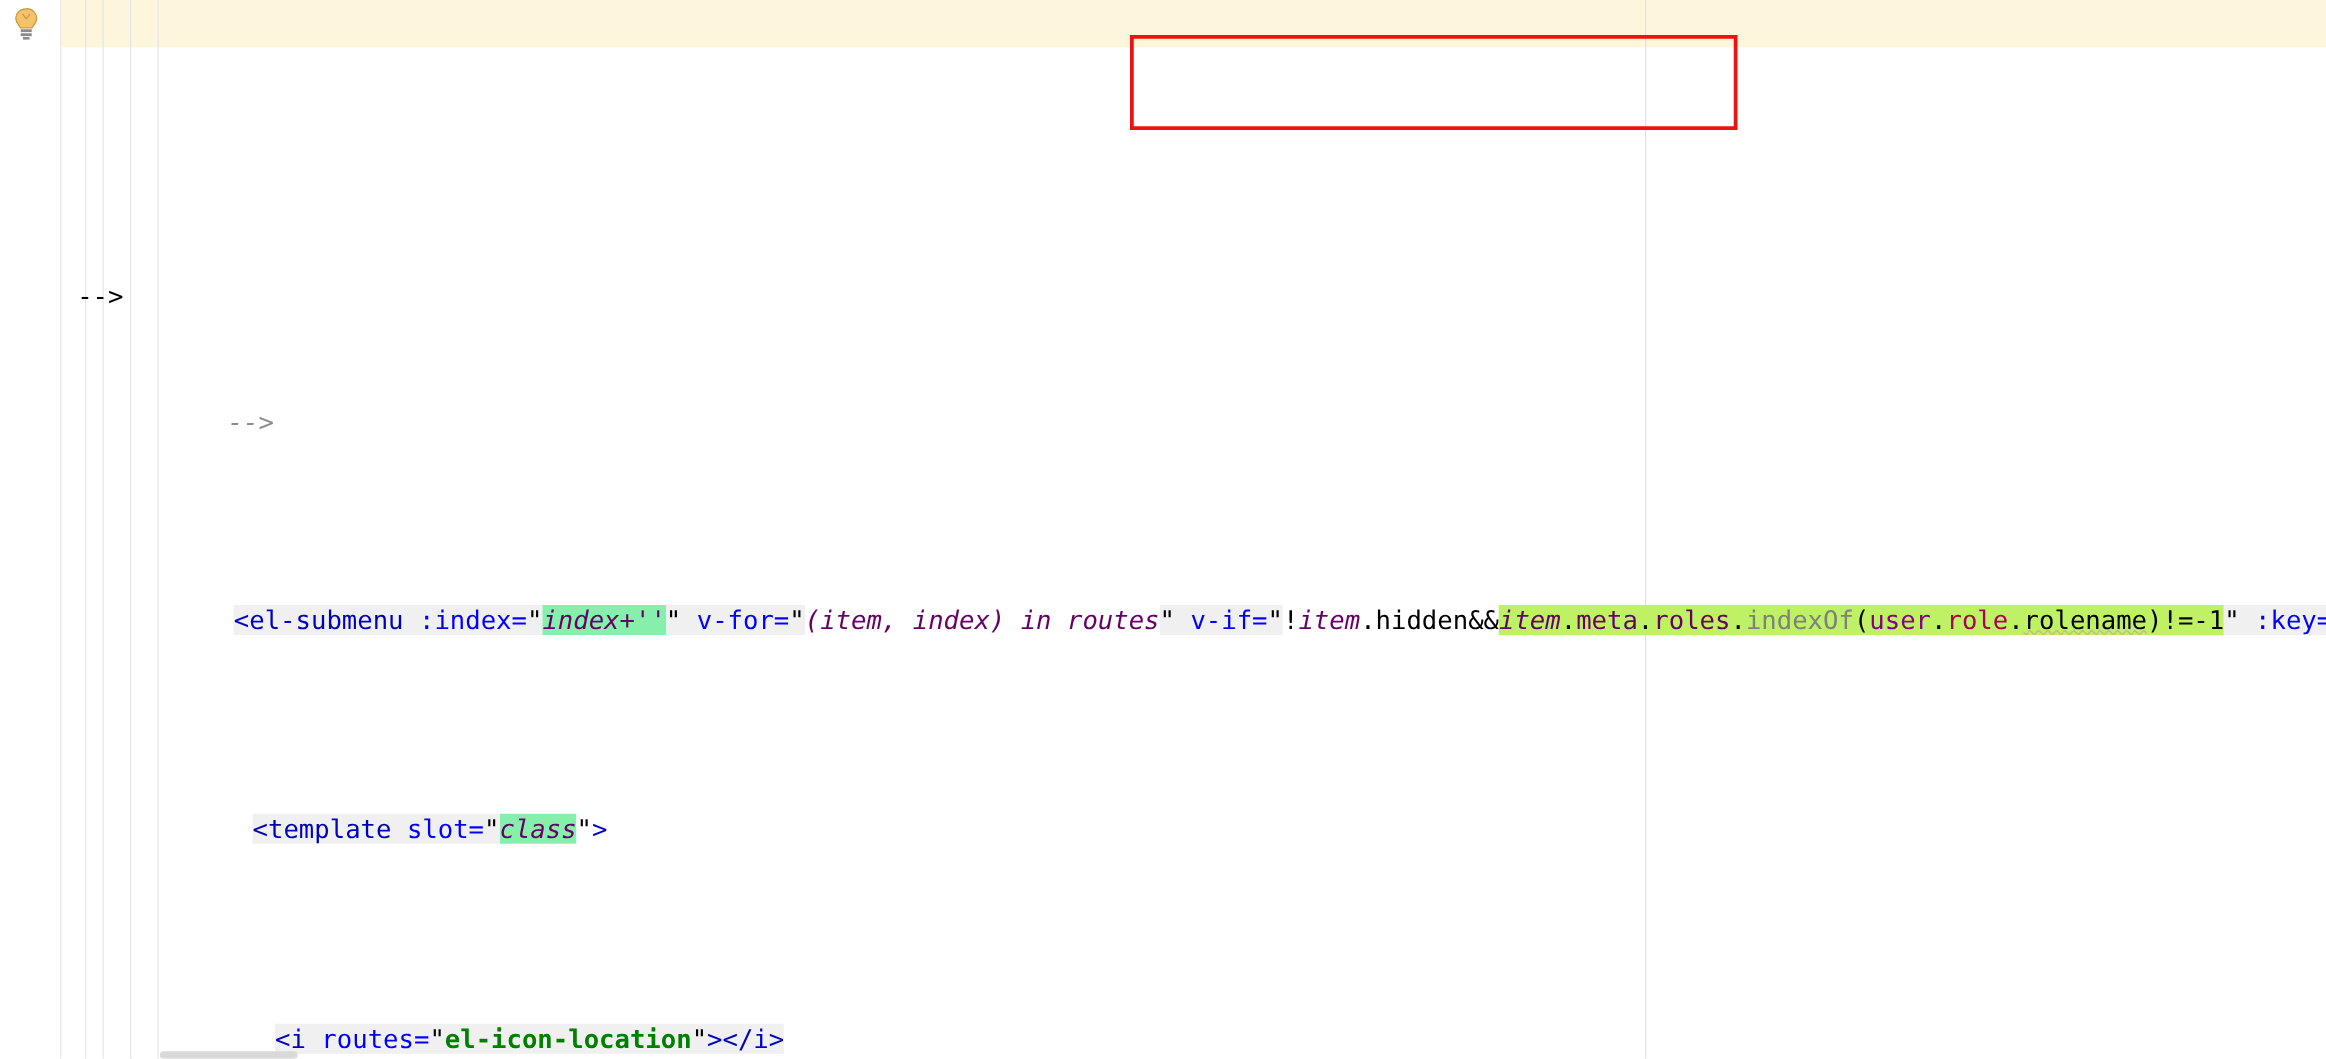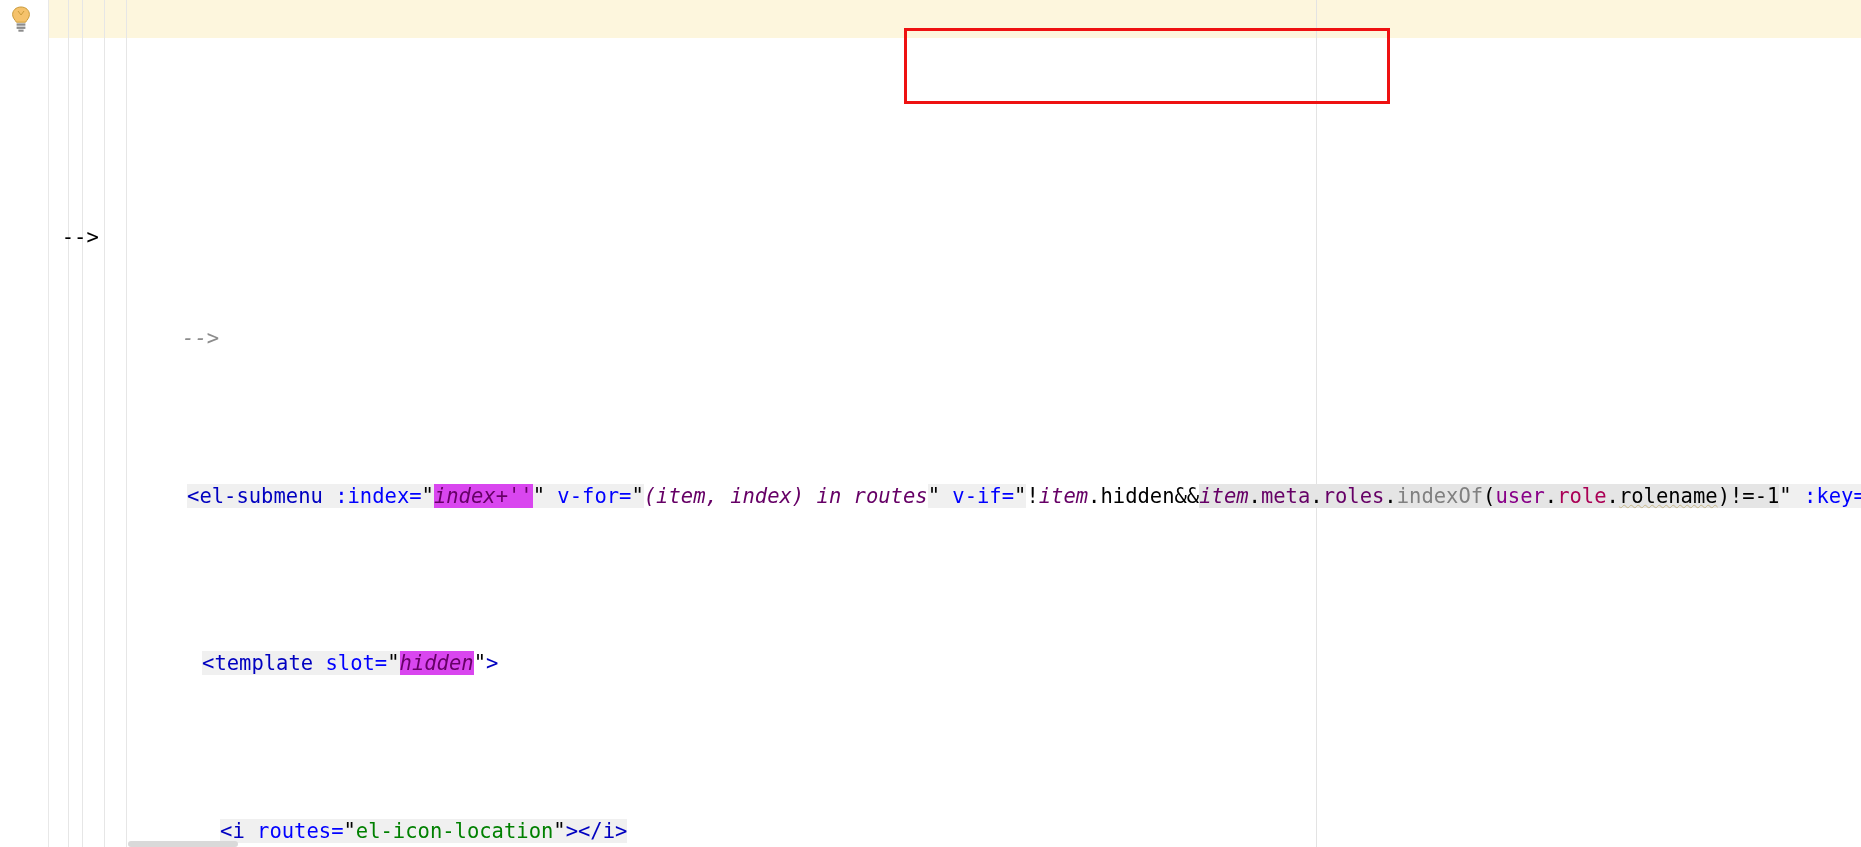--- a/index.html
+++ b/index.html
@@ -72,32 +72,32 @@
   }
   .line {
     position: relative;
     height: 33.5px;
     padding-left: 0;
   }
 
   
   .tag      { color: #0000c0; }            
   .attr     { color: #0000ff; text-align: right; }            
-  .str      { color: #008000; }            
+  .str      { color: #008000; font-weight: bold; }            
   .quo      { color: #000000; }            
   .expr     { color: #660066; font-style: italic; }  
   .expr2    { color: #660066; }            
   .plain    { color: #000000; }
   .fn       { color: #808080; }            
   .cmt      { color: #8c8c8c; font-style: italic; }
 
   
   .hl-grey  { background: #f0f0f0; }
-  .hl-green { background: #d946ef; }
-  .hl-cream { background: #e5e5e5; }
+  .hl-green { background: #86efac; }
+  .hl-cream { background: #bef264; }
 
   
   .squig {
     text-decoration: underline;
     text-decoration-style: wavy;
     text-decoration-color: #c8b88a;
     text-decoration-thickness: 1px;
   }
 
   
@@ -164,21 +164,21 @@
       <span style="display:inline-block;width:108px;"></span><span class="cmt">--&gt;</span>
     </div>
 
     
     <div class="line" style="margin-top:6px;">
       <span style="display:inline-block;width:113px;"></span><span class="hl-grey"><span class="tag">&lt;el-submenu</span><span class="plain"> </span><span class="attr">:index=</span><span class="quo">"</span></span><span class="hl-green expr">index+''</span><span class="hl-grey"><span class="quo">"</span><span class="plain"> </span><span class="attr">v-for=</span><span class="quo">"</span></span><span class="expr">(item, index) in routes</span><span class="hl-grey"><span class="quo">"</span><span class="plain"> </span><span class="attr">v-if=</span><span class="quo">"</span></span><span class="plain">!</span><span class="expr">item</span><span class="plain">.hidden&amp;&amp;</span><span class="hl-cream"><span class="expr">item</span><span class="plain">.</span><span class="expr2">meta</span><span class="plain">.</span><span class="expr2">roles</span><span class="plain">.</span><span class="fn">indexOf</span><span class="plain">(</span><span class="expr2" style="color:#880088;">user</span><span class="plain">.</span><span class="expr2" style="color:#aa0055;">role</span><span class="plain">.</span><span class="squig plain">rolename</span><span class="plain">)!=-1</span></span><span class="hl-grey"><span class="quo">"</span><span class="plain"> </span><span class="attr">:key=</span></span>
     </div>
 
     
     <div class="line">
-      <span style="display:inline-block;width:128px;"></span><span class="hl-grey"><span class="tag">&lt;template</span><span class="plain"> </span><span class="attr">slot=</span><span class="quo">"</span></span><span class="hl-green expr">hidden</span><span class="quo">"</span><span class="tag">&gt;</span>
+      <span style="display:inline-block;width:128px;"></span><span class="hl-grey"><span class="tag">&lt;template</span><span class="plain"> </span><span class="attr">slot=</span><span class="quo">"</span></span><span class="hl-green expr">class</span><span class="quo">"</span><span class="tag">&gt;</span>
     </div>
 
     
     <div class="line">
       <span style="display:inline-block;width:146px;"></span><span class="hl-grey"><span class="tag">&lt;i</span><span class="plain"> </span><span class="attr">routes=</span><span class="quo">"</span><span class="str">el-icon-location</span><span class="quo">"</span><span class="tag">&gt;&lt;/i&gt;</span></span>
     </div>
 
     
     
 

